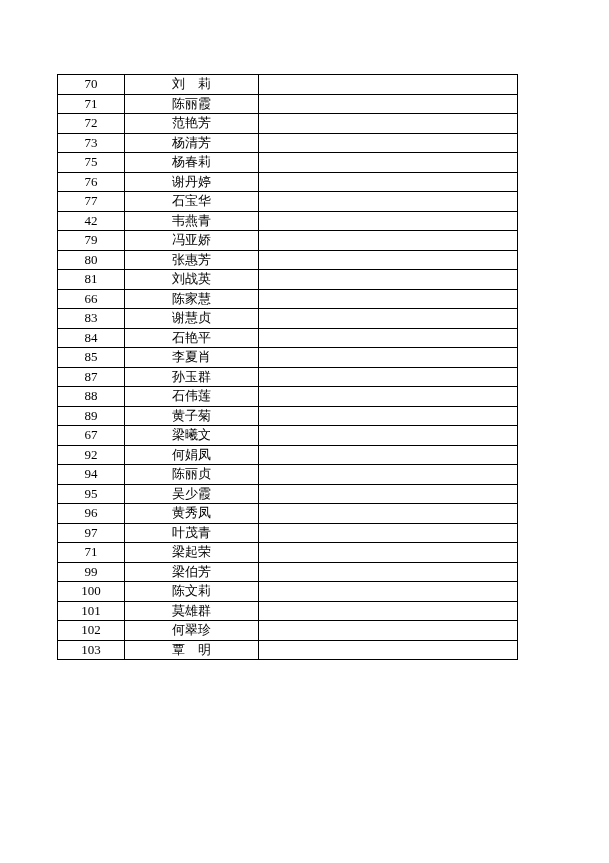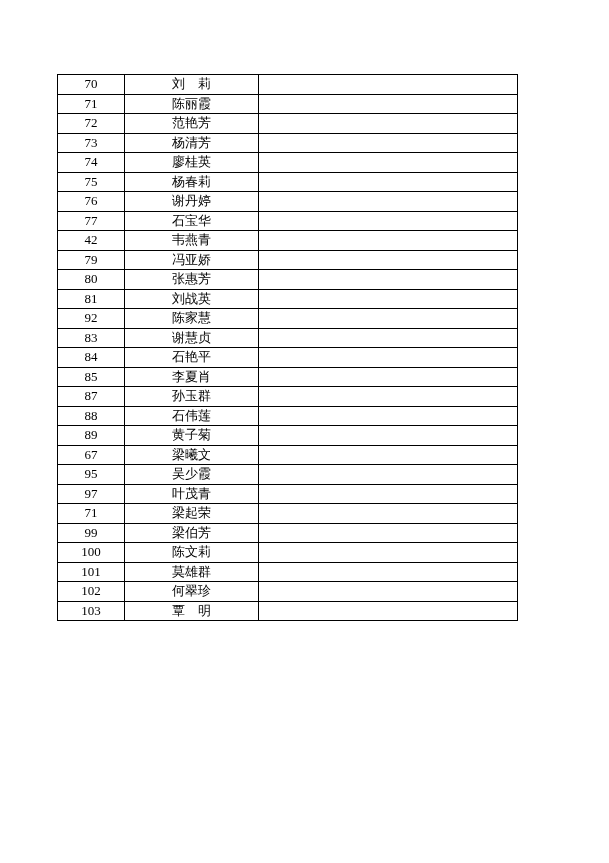--- a/index.html
+++ b/index.html
@@ -65,25 +65,20 @@
           <td>72</td>
           <td>范艳芳</td>
           <td></td>
         </tr>
         <tr>
           <td>73</td>
           <td>杨清芳</td>
           <td></td>
         </tr>
         <tr>
-          <td>74</td>
-          <td>廖桂英</td>
-          <td></td>
-        </tr>
-        <tr>
           <td>75</td>
           <td>杨春莉</td>
           <td></td>
         </tr>
         <tr>
           <td>76</td>
           <td>谢丹婷</td>
           <td></td>
         </tr>
         <tr>
@@ -105,21 +100,21 @@
           <td>80</td>
           <td>张惠芳</td>
           <td></td>
         </tr>
         <tr>
           <td>81</td>
           <td>刘战英</td>
           <td></td>
         </tr>
         <tr>
-          <td>92</td>
+          <td>66</td>
           <td>陈家慧</td>
           <td></td>
         </tr>
         <tr>
           <td>83</td>
           <td>谢慧贞</td>
           <td></td>
         </tr>
         <tr>
           <td>84</td>
@@ -145,22 +140,37 @@
           <td>89</td>
           <td>黄子菊</td>
           <td></td>
         </tr>
         <tr>
           <td>67</td>
           <td>梁曦文</td>
           <td></td>
         </tr>
         <tr>
+          <td>92</td>
+          <td>何娟凤</td>
+          <td></td>
+        </tr>
+        <tr>
+          <td>94</td>
+          <td>陈丽贞</td>
+          <td></td>
+        </tr>
+        <tr>
           <td>95</td>
           <td>吴少霞</td>
+          <td></td>
+        </tr>
+        <tr>
+          <td>96</td>
+          <td>黄秀凤</td>
           <td></td>
         </tr>
         <tr>
           <td>97</td>
           <td>叶茂青</td>
           <td></td>
         </tr>
         <tr>
           <td>71</td>
           <td>梁起荣</td>

